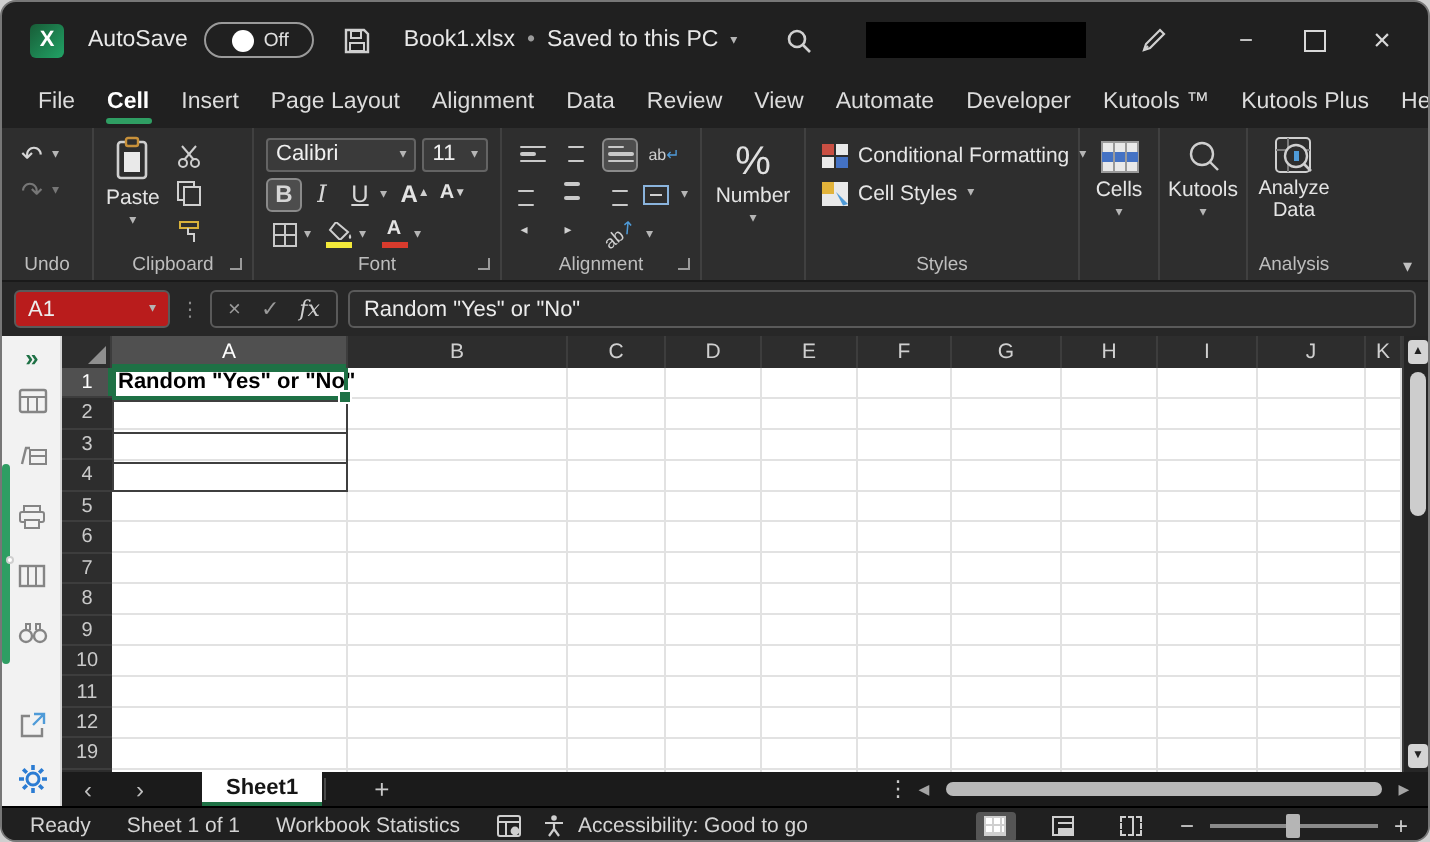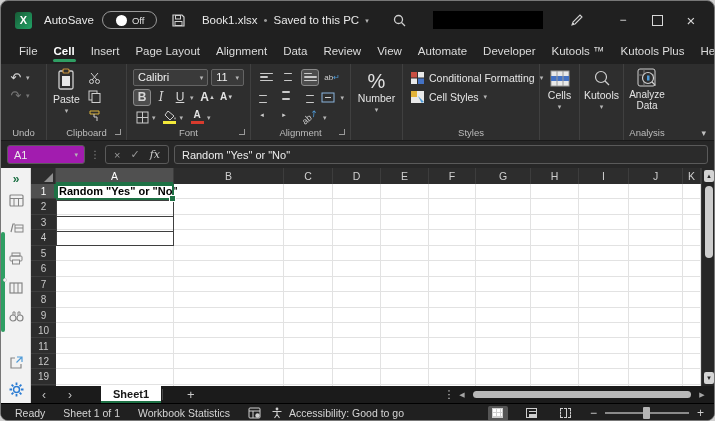--- a/index.html
+++ b/index.html
@@ -46,21 +46,21 @@
   .bars.center i{align-self:center;}
   .bars.right i{align-self:flex-end;}
   .colorbar{display:block;width:13px;height:3px;margin-top:1px;}
   .glyphA{font-size:12px;font-weight:bold;line-height:10px;color:#e3e3e3;}
   .supv{font-size:6px;vertical-align:top;color:#cfcfcf;}
   .miniic{width:13px;height:12px;flex:none;}
   .styrow{display:flex;align-items:center;gap:5px;height:19px;color:#e6e6e6;font-size:10.5px;white-space:nowrap;}
   #ribbon-collapse{position:absolute;right:8px;bottom:2px;color:#c0c0c0;font-size:9px;}
   
   #fbar{position:absolute;left:0;top:140px;width:100%;height:27px;background:#272727;display:flex;align-items:center;box-sizing:border-box;padding:0 6px;gap:5px;}
-  #namebox{width:78px;height:19px;background:#a21caf;border:1px solid #5a5a5a;border-radius:3px;display:flex;align-items:center;justify-content:space-between;padding:0 6px;color:#ececec;font-size:11px;box-sizing:border-box;}
+  #namebox{width:78px;height:19px;background:#b91c1c;border:1px solid #5a5a5a;border-radius:3px;display:flex;align-items:center;justify-content:space-between;padding:0 6px;color:#ececec;font-size:11px;box-sizing:border-box;}
   #fb-dots{color:#8a8a8a;font-size:10px;}
   #fxbox{height:19px;border:1px solid #5a5a5a;border-radius:3px;display:flex;align-items:center;gap:10px;padding:0 8px;color:#9a9a9a;font-size:11px;box-sizing:border-box;}
   #fx-lbl{font-family:"DejaVu Serif",serif;font-style:italic;color:#cfcfcf;}
   #fvalue{flex:1;height:19px;background:#2b2b2b;border:1px solid #5a5a5a;border-radius:3px;display:flex;align-items:center;padding:0 7px;color:#ececec;font-size:11px;box-sizing:border-box;}
   
   #sidebar{position:absolute;left:0;top:167px;width:30px;height:235px;background:#f2f2f2;border-right:1px solid #d5d5d5;box-sizing:border-box;}
   .sb-ic{position:absolute;left:0;width:30px;display:flex;justify-content:center;}
   #sb-strip{position:absolute;left:0;top:64px;width:4px;height:100px;background:#2f9e63;border-radius:2px;}
   #sb-dot{position:absolute;left:2px;top:110px;width:4px;height:4px;border-radius:50%;background:#fff;border:1px solid #cfcfcf;box-sizing:border-box;}
   

